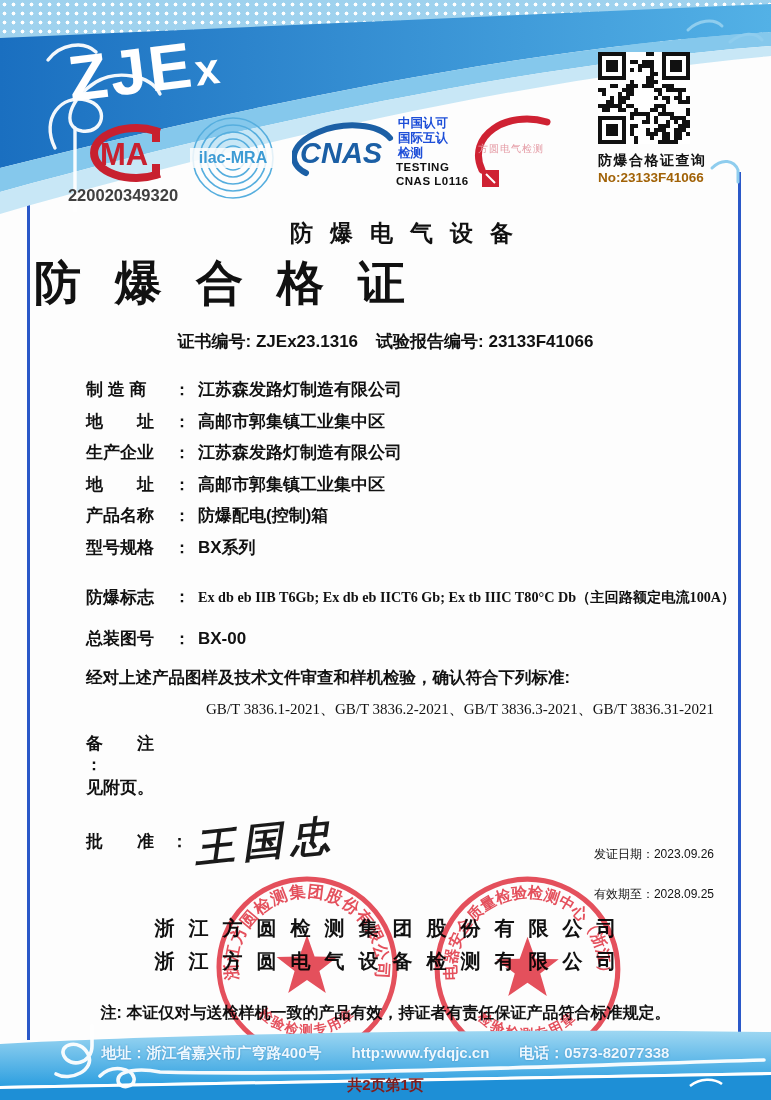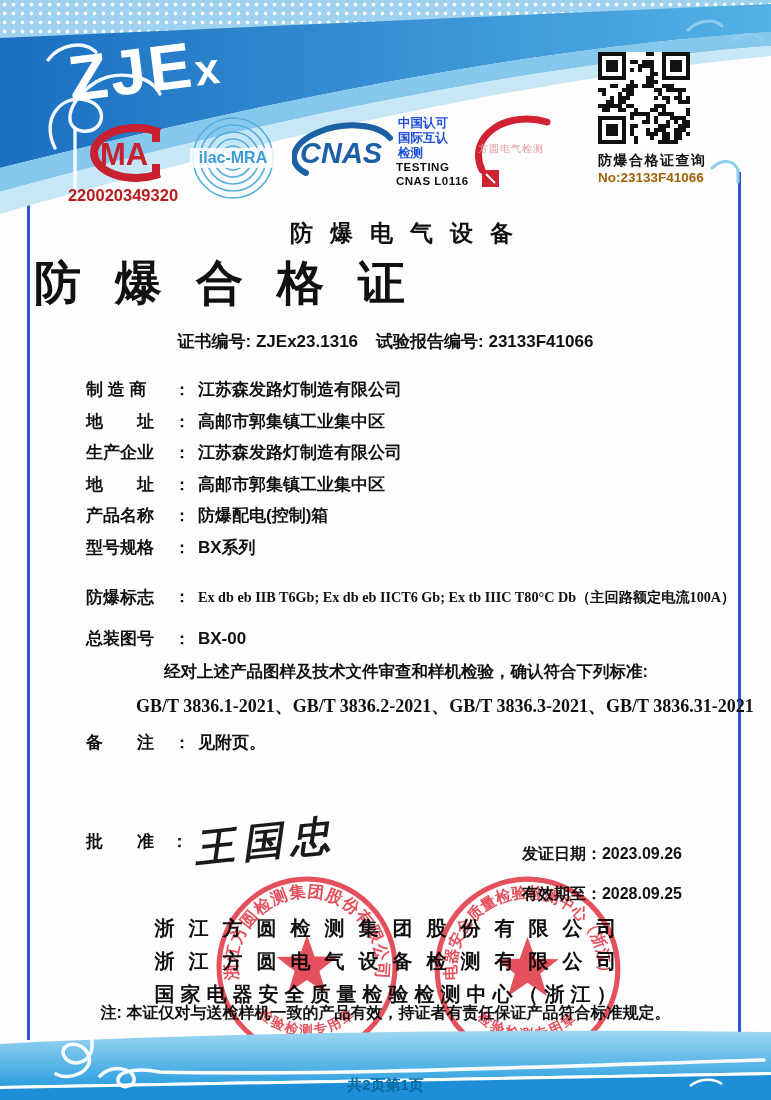--- a/index.html
+++ b/index.html
@@ -7,21 +7,21 @@
   #page{position:relative;width:771px;height:1100px;background:#fdfdfd;margin:0 auto;overflow:hidden;
         font-family:"Liberation Sans",sans-serif;color:#111;}
   
   #dotband{position:absolute;left:0;top:0;width:771px;height:46px;background-color:#9fd2ee;
     background-image:radial-gradient(#ffffff 1.7px,rgba(255,255,255,0) 2.2px);background-size:9px 9px;}
   #headsvg{position:absolute;left:0;top:0;z-index:2;}
   #logo{position:absolute;left:68px;top:38px;z-index:3;color:#fff;font-weight:800;
         transform:rotate(-7deg);letter-spacing:3px;line-height:1;}
   #logo .big{font-size:64px;} #logo .small{font-size:44px;}
   .mark{position:absolute;z-index:3;}
-  #cma-num{position:absolute;left:58px;top:186px;width:130px;text-align:center;color:#b91c1c;
+  #cma-num{position:absolute;left:58px;top:186px;width:130px;text-align:center;color:#404040;
            font-weight:800;font-size:16.5px;z-index:3;}
   #cnas-cn{position:absolute;left:398px;top:116px;z-index:3;font-size:12.5px;font-weight:700;
            line-height:15px;color:#1d4ed8;}
   #cnas-en{position:absolute;left:396px;top:161px;z-index:3;font-size:11.5px;font-weight:800;
            line-height:13.5px;color:#111;letter-spacing:.5px;}
   #fy-text{position:absolute;left:478px;top:142px;z-index:3;font-size:10px;color:#e49aa4;letter-spacing:1px;}
   #qrbox{position:absolute;left:598px;top:52px;z-index:3;width:110px;text-align:left;}
   #qr-cap1{font-size:14px;font-weight:800;letter-spacing:1.5px;margin-top:4px;}
   #qr-cap2{font-size:13.5px;font-weight:600;color:#a16207;}
   
@@ -34,44 +34,44 @@
   #certline{position:absolute;top:330px;left:0;width:100%;display:flex;justify-content:center;
             gap:18px;font-size:17px;font-weight:700;z-index:2;}
   
   #fields{position:absolute;left:86px;top:378px;width:640px;z-index:2;}
   .frow{display:flex;align-items:baseline;height:31.6px;}
   .f-label{width:88px;font-weight:800;font-size:17px;white-space:pre;flex:none;}
   .f-colon{width:24px;font-weight:800;font-size:16px;flex:none;}
   .f-value{font-size:17px;font-weight:600;white-space:nowrap;}
   .frow-ex{display:flex;align-items:center;height:59px;}
   .ex-lines{font-family:"Liberation Serif",serif;font-size:14.2px;font-weight:600;line-height:27px;white-space:nowrap;}
-  #statement{margin-top:3px;font-size:16.5px;font-weight:600;text-align:center;}
-  #standards{margin-top:11px;margin-left:50px;font-family:"Liberation Serif",serif;
-             font-size:18px;font-weight:700;white-space:nowrap;}
-  #remark-row{margin-top:13px;}
+  #statement{margin-top:9px;font-size:16.5px;font-weight:600;}
+  #standards{margin-top:11px;margin-left:120px;font-family:"Liberation Serif",serif;
+             font-size:15px;font-weight:400;white-space:nowrap;}
+  #remark-row{margin-top:13px;flex-direction:column;}
   
   #approval{position:absolute;left:86px;top:830px;width:640px;z-index:2;}
   #appr-label{font-size:17px;font-weight:800;white-space:pre;}
   #signature{position:absolute;left:108px;top:-16px;font-family:"Liberation Serif",serif;
              font-style:italic;font-weight:600;font-size:40px;letter-spacing:8px;
              transform:rotate(-6deg);color:#1a1a1a;}
-  #dates{position:absolute;right:44px;top:4px;font-size:16px;font-weight:700;line-height:40px;white-space:nowrap;}
+  #dates{position:absolute;right:12px;top:4px;font-size:12px;font-weight:400;line-height:40px;white-space:nowrap;}
   
   #companies{position:absolute;top:912px;left:0;width:100%;text-align:center;z-index:2;}
   #companies div{font-size:20px;font-weight:800;line-height:33px;letter-spacing:14px;text-indent:14px;}
   #companies div:nth-child(3){letter-spacing:6px;text-indent:6px;}
   #note{position:absolute;top:1003px;left:0;width:100%;text-align:center;font-size:16px;
         font-weight:800;z-index:2;}
   
   .stamp{position:absolute;z-index:4;mix-blend-mode:multiply;opacity:.85;}
   
   #footer{position:absolute;left:0;bottom:0;width:771px;height:76px;z-index:5;}
   #addr{position:absolute;top:20px;left:0;width:100%;display:flex;justify-content:center;gap:30px;
         color:#eef8ff;font-size:15px;font-weight:700;text-shadow:0 0 2px rgba(30,110,170,.6);}
-  #pageline{position:absolute;top:52px;left:0;width:100%;text-align:center;color:#0369a1;
+  #pageline{position:absolute;top:52px;left:0;width:100%;text-align:center;color:#7f1d1d;
             font-size:15px;font-weight:800;}
 </style>
 </head>
 <body>
 
 <div id="page">
 
   <div class="stem" style="left:27px;top:188px;height:852px;"></div>
   <div class="stem" style="left:738px;top:172px;height:868px;"></div>
 
@@ -370,21 +370,20 @@
     <span id="signature">王国忠</span>
     <div id="dates">
       <div>发证日期：2023.09.26</div>
       <div>有效期至：2028.09.25</div>
     </div>
   </div>
 
   <div id="companies">
     <div>浙江方圆检测集团股份有限公司</div>
     <div>浙江方圆电气设备检测有限公司</div>
-    <div>国家电器安全质量检验检测中心（浙江）</div>
   </div>
 
   <svg class="stamp" style="left:212px;top:872px;" width="190" height="190" viewBox="0 0 190 190">
     <defs>
       <path id="arcL1" d="M29.2,118.9 A70,70 0 1 1 160.8,118.9" fill="none"></path>
       <path id="arcL2" d="M47,143 A68,68 0 0 0 143,143" fill="none"></path>
     </defs>
     <circle cx="95" cy="95" r="88" fill="none" stroke="#e23140" stroke-width="5"></circle>
     <polygon points="0,-32 7.6,-10.5 30.4,-9.9 12.4,4 18.8,25.9 0,13 -18.8,25.9 -12.4,4 -30.4,-9.9 -7.6,-10.5" transform="translate(95,95)" fill="#e23140"></polygon>
     <text font-size="16.5" font-weight="700" fill="#e23140" letter-spacing="1">
@@ -423,16 +422,21 @@
       </defs>
       <path d="M0,20 C180,10 480,4 771,8 L771,48 L0,62 Z" fill="url(#gfoot)"></path>
       <path d="M0,62 L771,48 L771,51 L0,65 Z" fill="#ffffff"></path>
       <path d="M0,65 L771,51 L771,76 L0,76 Z" fill="#1e8fd6"></path>
       <g stroke="#ffffff" stroke-width="3.6" fill="none" stroke-linecap="round" opacity=".95">
         <path d="M92,2 L92,22 C92,40 70,44 64,32 C58,20 80,14 88,30 C96,46 70,58 56,50"></path>
         <path d="M100,52 C112,40 132,44 134,54 C136,64 118,66 118,56 C118,46 140,44 160,48 C320,52 560,42 764,36"></path>
       </g>
       <path d="M690,62 C700,54 714,54 722,60" stroke="#ffffff" stroke-width="2.5" fill="none"></path>
     </svg>
+    <div id="addr">
+      <span>地址：浙江省嘉兴市广穹路400号</span>
+      <span>http:www.fydqjc.cn</span>
+      <span>电话：0573-82077338</span>
+    </div>
     <div id="pageline">共2页第1页</div>
   </div>
 
 </div>
 
 </body></html>

